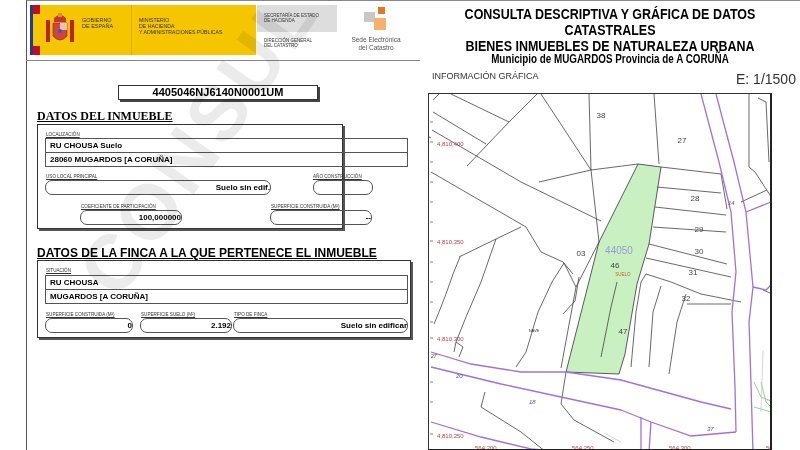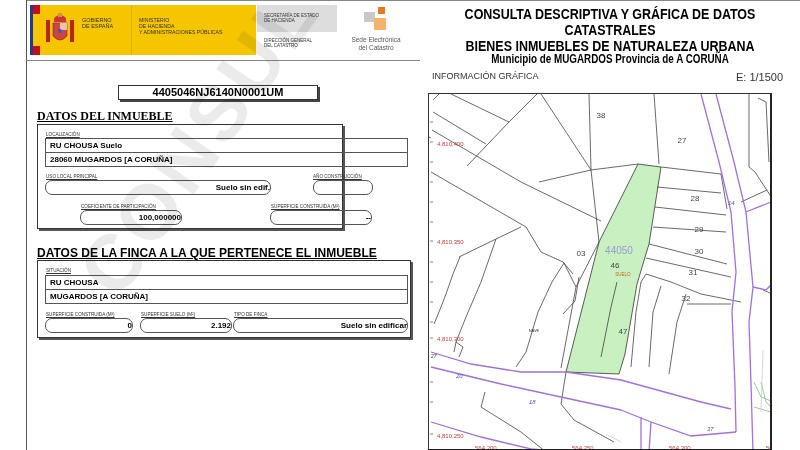--- a/index.html
+++ b/index.html
@@ -40,21 +40,21 @@
   .sec-title { position: absolute; font-size: 12px; font-weight: bold; text-decoration: underline; }
   .panel { position: absolute; border: 1px solid #333; box-shadow: 2px 2px 0 #555; background: #fff; }
   .lbl { position: absolute; font-size: 4.6px; text-decoration: underline; color: #333; text-transform: uppercase; white-space: nowrap; }
   .fld { position: absolute; border: 1px solid #555; font-size: 8px; font-weight: bold; line-height: 13px; height: 15px; padding-left: 4px; white-space: nowrap; }
   .fld.center { text-align: right; padding-left: 0; border-radius: 7px; }
 
   
   .main-title { position: absolute; left: 420px; top: 6px; width: 380px; text-align: center; font-size: 14.5px; font-weight: bold; line-height: 16px; transform: scaleX(0.86); transform-origin: center top; }
   .sub-title { position: absolute; left: 420px; top: 52px; width: 380px; text-align: center; font-size: 12px; font-weight: bold; transform: scaleX(0.82); transform-origin: center top; }
   .info-label { position: absolute; left: 432px; top: 71px; font-size: 9px; color: #333; }
-  .scale-label { position: absolute; left: 736px; top: 71px; font-size: 11px; color: #333; }
+  .scale-label { position: absolute; left: 736px; top: 71px; font-size: 14px; color: #333; }
   .map { position: absolute; left: 428px; top: 93px; width: 344px; height: 358px; border: 1px solid #333; border-right: 2px solid #222; border-bottom: 2px solid #222; overflow: hidden; background: #fff; }
   .map svg { display: block; }
 </style>
 </head>
 <body>
 
 <div class="page">
   <div class="top-frame"></div>
   <div class="left-frame"></div>
   <div class="header-underline"></div>

